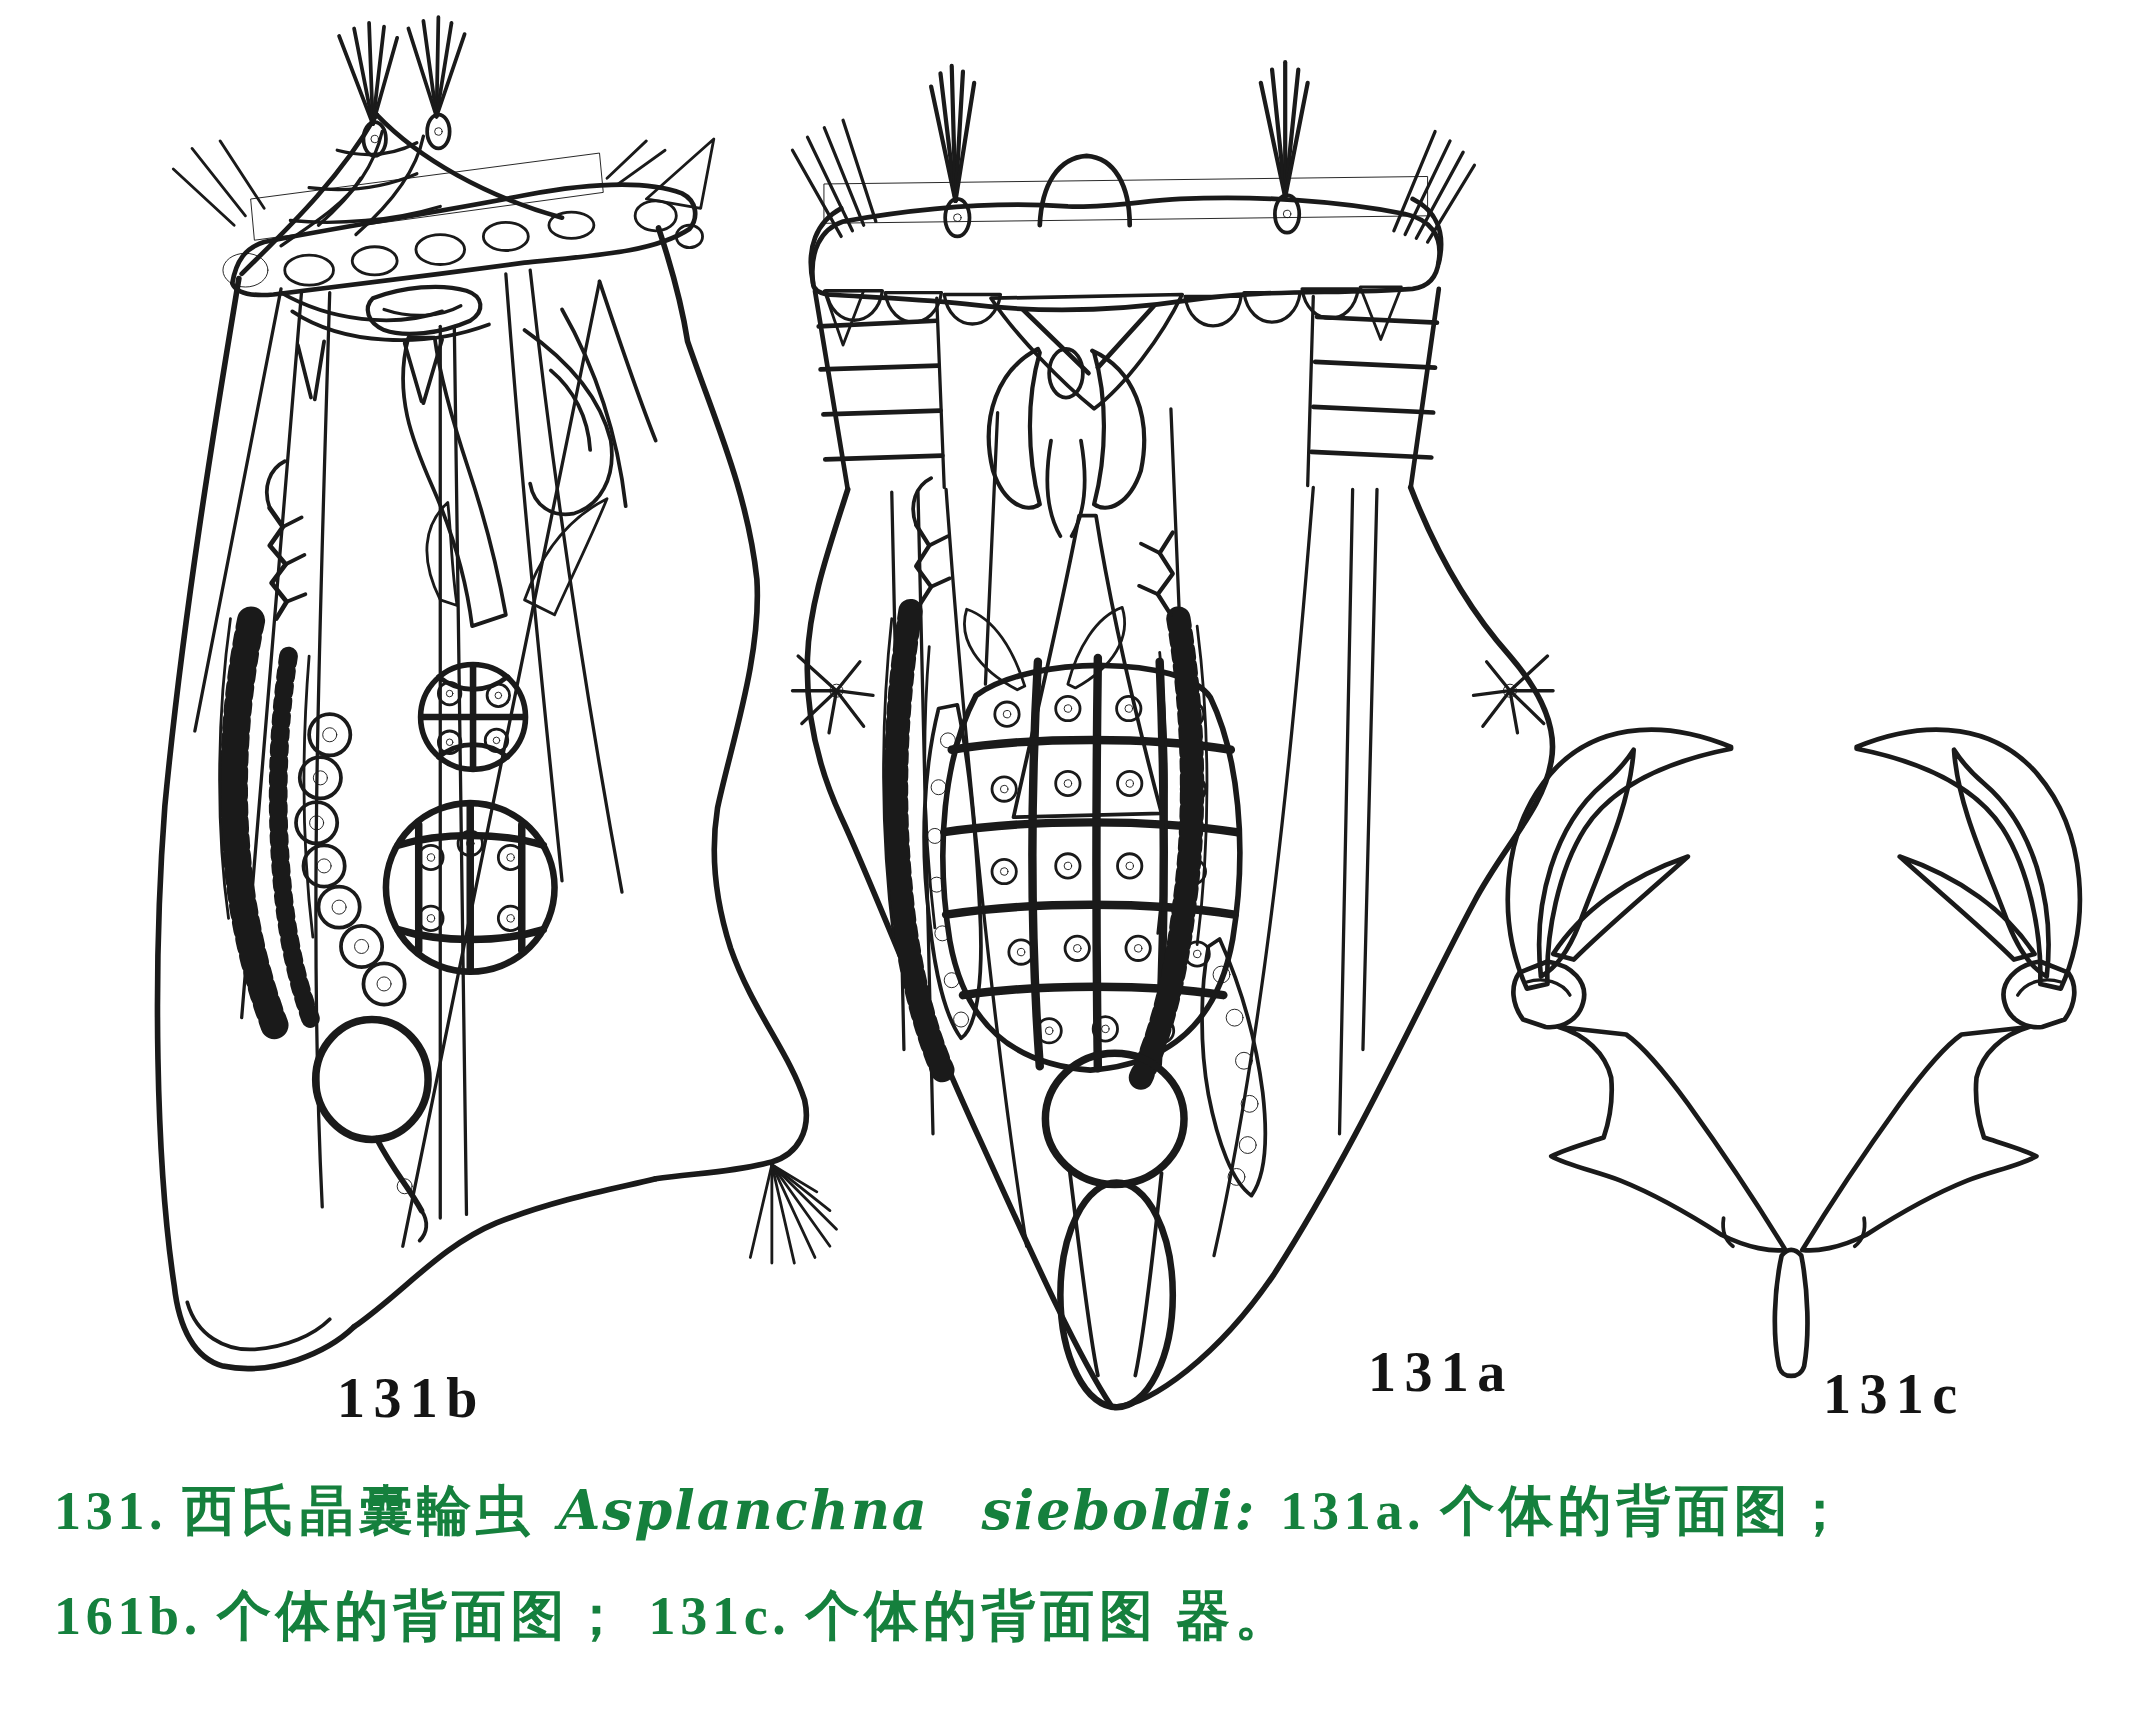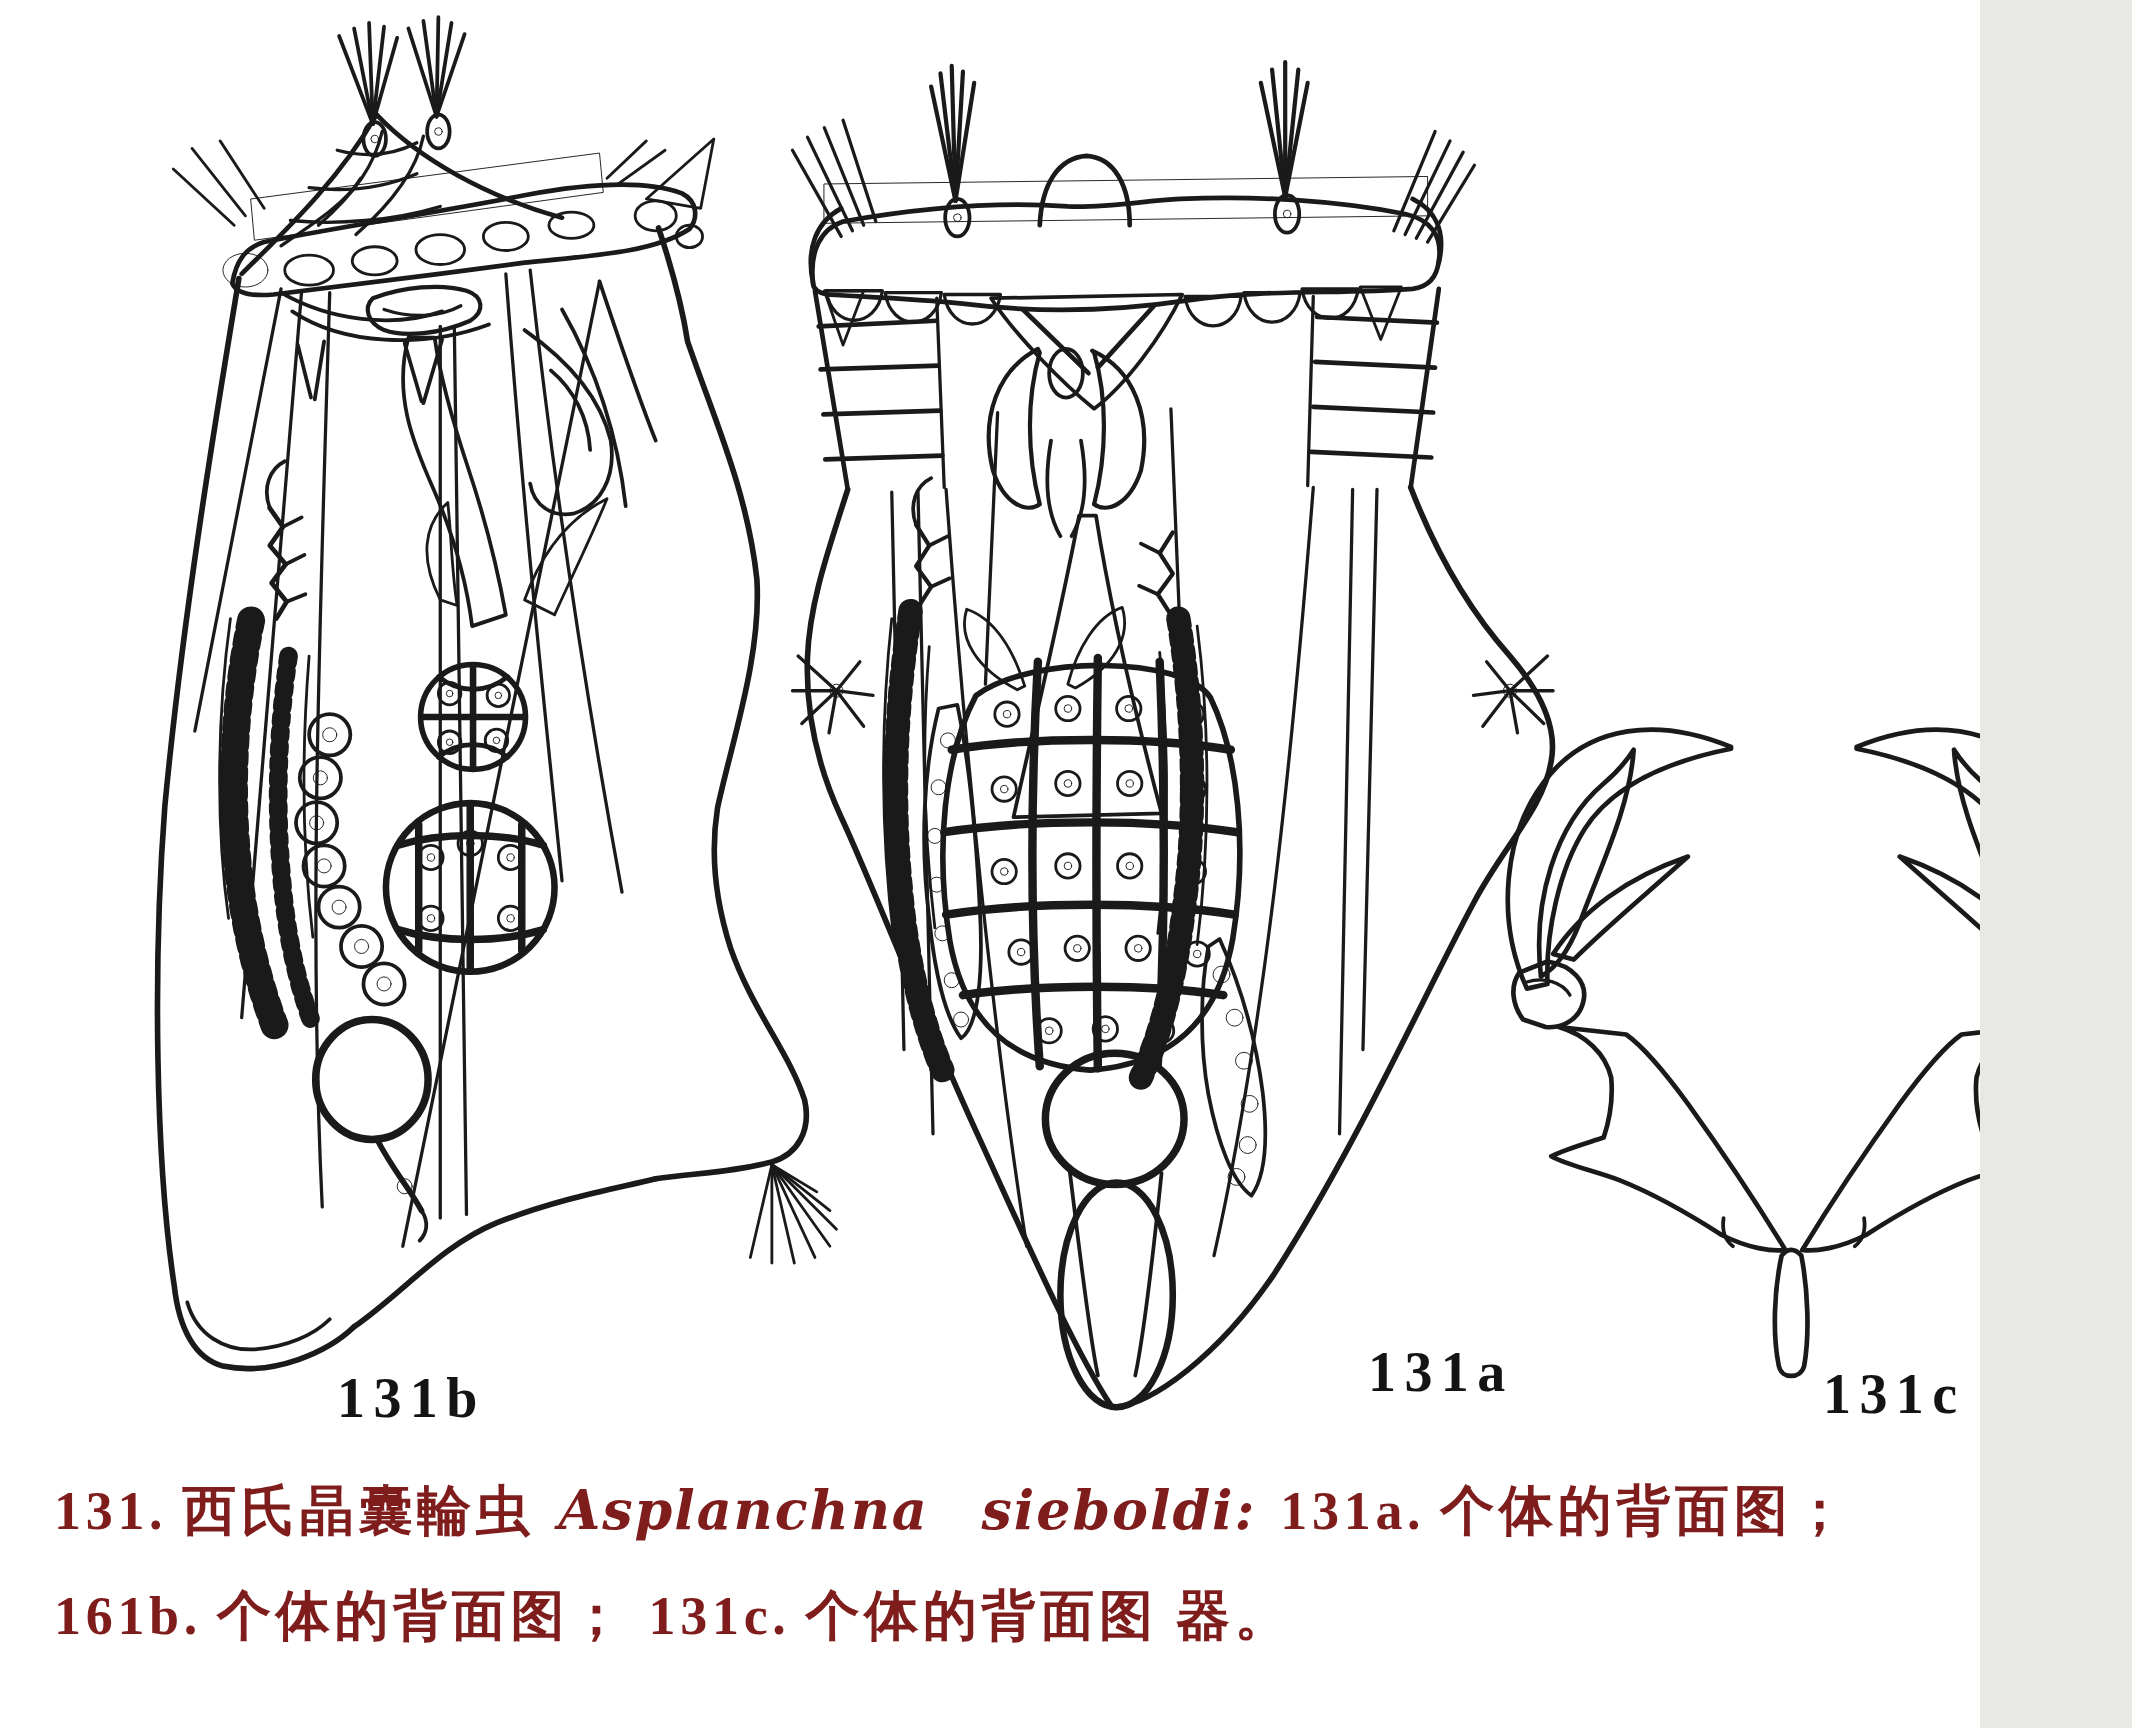--- a/index.html
+++ b/index.html
@@ -1,18 +1,18 @@
 <!DOCTYPE html>
 <html style="font-size:15px"><head>
 <meta charset="utf-8">
 <style>
   html,body{margin:0;padding:0;background:#e8e8e4;}
   #page{
     position:relative;
-    width:1980px;height:1729px;
+    width:2132px;height:1729px;
     background:#ffffff;
     overflow:hidden;
     font-family:"Liberation Serif","DejaVu Serif",serif;
     color:#1a1a1a;
   }
   #artwork{position:absolute;left:0;top:0;}
   svg path, svg line, svg circle, svg ellipse, svg polyline{
     stroke:#1a1a1a; fill:none; stroke-linecap:round; stroke-linejoin:round;
   }
   .fig-label{
@@ -22,21 +22,21 @@
     letter-spacing:8.4px;
     font-family:"Liberation Serif","DejaVu Serif",serif;
     color:#141414;
   }
   #lbl-b{left:337px;top:1366px;}
   #lbl-a{left:1368px;top:1340px;}
   #lbl-c{left:1823px;top:1362px;}
   #caption{
     position:absolute;left:54px;top:1458px;width:2005px;
     font-size:54px;font-weight:bold;line-height:105px;
-    letter-spacing:4.7px;color:#7f1d1d;
+    letter-spacing:4.7px;color:#15803d;
   }
   #caption .species{
     font-style:italic;
     margin:0 24px;
     word-spacing:32px;
     letter-spacing:1.9px;
     font-family:"DejaVu Serif","Liberation Serif",serif;
   }
   #caption .cap-item{margin-right:15px;}
   #caption p{margin:0;padding:0;}

